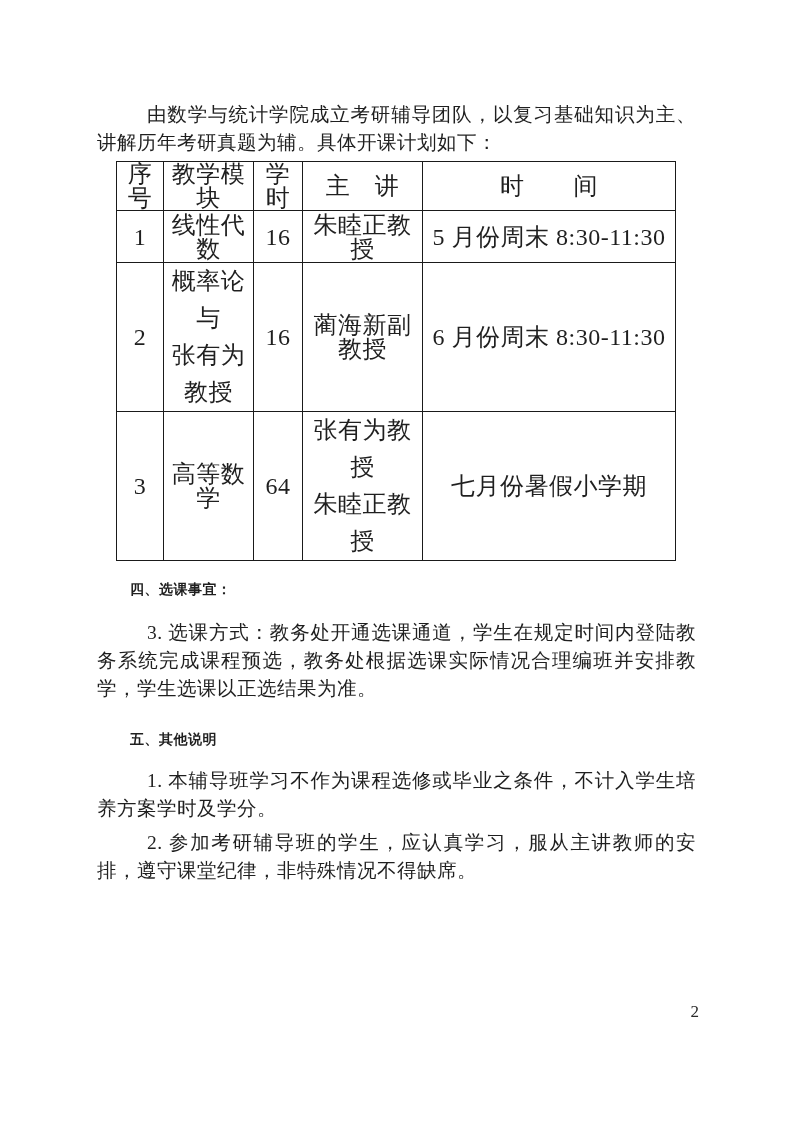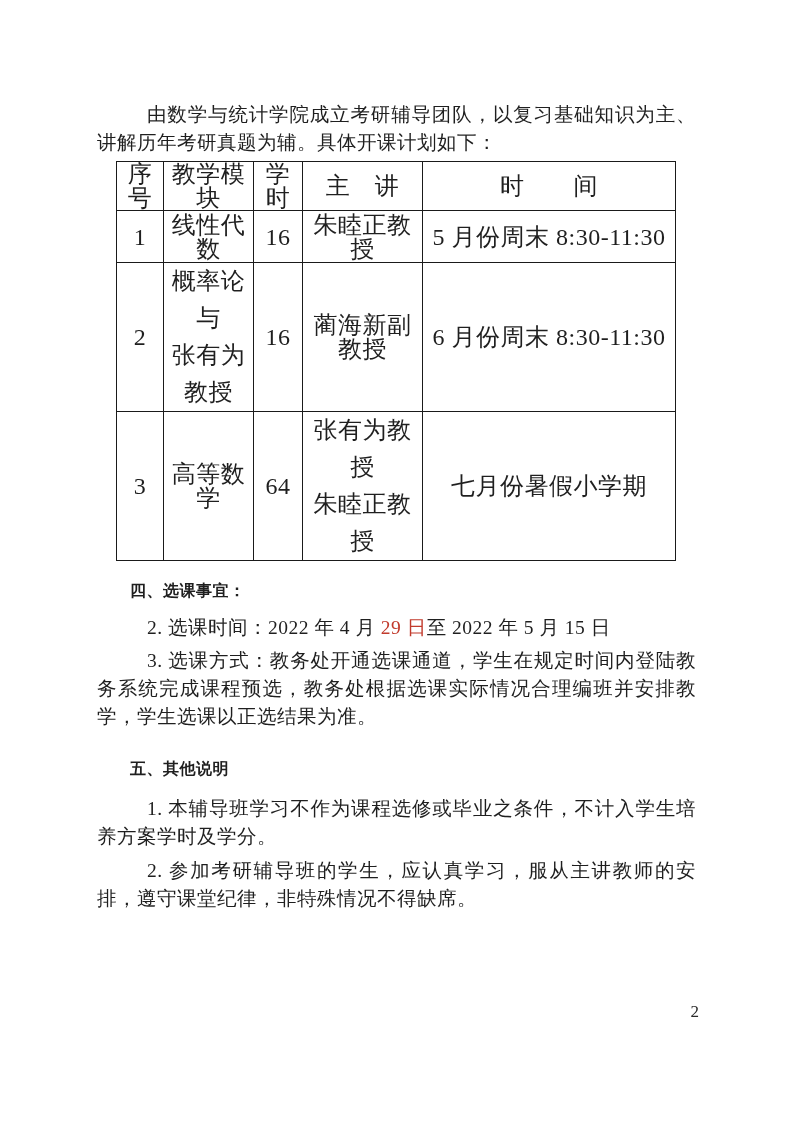--- a/index.html
+++ b/index.html
@@ -51,25 +51,26 @@
   .col-lecturer { width: 120px; }
   .col-time { width: 253px; }
   .row-header th { height: 49px; }
   .row-1 td { height: 52px; }
   .row-2 td { height: 70px; }
   .row-3 td { height: 76px; }
   .cell-line { line-height: 37px; }
 
   .heading {
     margin: 0;
-    font-size: 16px;
+    font-size: 14px;
     line-height: 47px;
     font-weight: bold;
     text-indent: 37px;
     letter-spacing: 0.5px;
+    font-family: Liberation Mono, monospace;
   }
   .h-four { margin-top: 6px; }
   .h-five { margin-top: 14px; }
   .item1 { margin-top: 0; }
   .item2 { margin-top: 0; }
   .item3 { margin-top: 5px; }
   .note1 { margin-top: 3px; }
   .note2 { margin-top: 6px; }
   .red { color: #c13a2c; }
   .num-gap { margin-right: 12px; }
@@ -132,21 +133,20 @@
             <div class="cell-line">朱睦正教授</div>
           </td>
           <td>七月份暑假小学期</td>
         </tr>
       </tbody>
     </table>
 
     <p class="heading h-four">四、选课事宜：</p>
 
 
-    <p class="para indent item2"><span>2. 选课时间：2022 年 4 月 </span><span class="red">29 日</span><span>至 2022 年 5 月 15 日</span></p>
 
     <p class="para indent item3">3. 选课方式：教务处开通选课通道，学生在规定时间内登陆教务系统完成课程预选，教务处根据选课实际情况合理编班并安排教学，学生选课以正选结果为准。</p>
 
     <p class="heading h-five">五、其他说明</p>
 
     <p class="para indent note1">1. 本辅导班学习不作为课程选修或毕业之条件，不计入学生培养方案学时及学分。</p>
 
     <p class="para indent note2">2. 参加考研辅导班的学生，应认真学习，服从主讲教师的安排，遵守课堂纪律，非特殊情况不得缺席。</p>
 
   </div>

